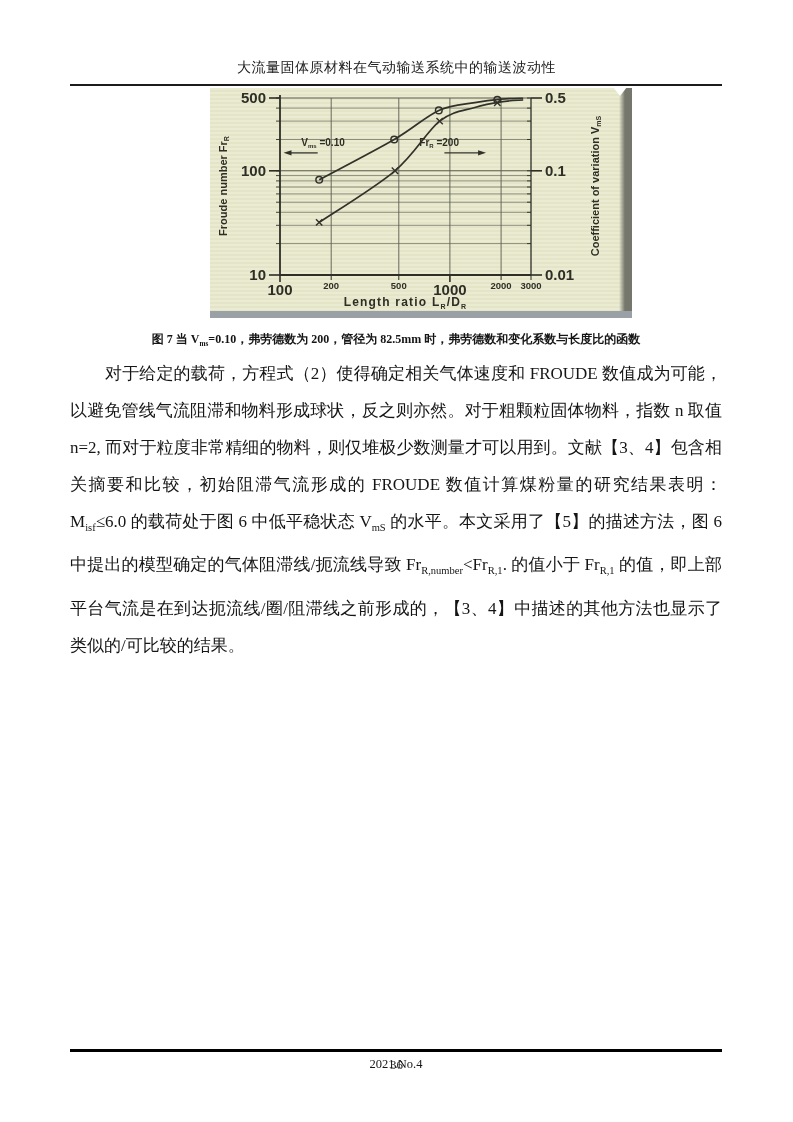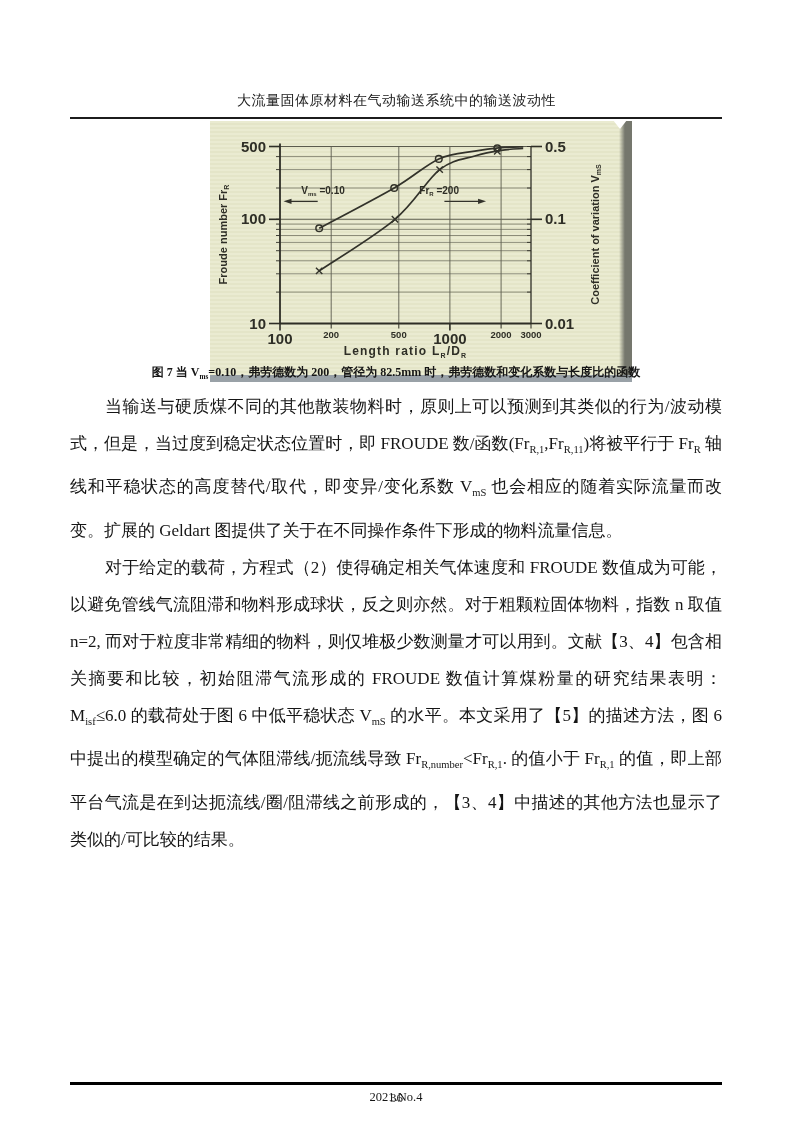--- a/index.html
+++ b/index.html
@@ -1,25 +1,25 @@
 <!DOCTYPE html>
 <html style="--fig-bg: #eaebd1; --fig-bg2: #e4e5c8; --scan-right: #75776d; --scan-bottom: #99a1a7;"><head>
 <meta charset="utf-8">
 <style>
   *{box-sizing:border-box;}
   html,body{margin:0;padding:0;}
   body{width:793px;height:1122px;background:#ffffff;position:relative;
        font-family:"Liberation Serif","DejaVu Serif",serif;color:#151515;}
-  .page{position:absolute;inset:0;overflow:hidden;margin-top:33px;}
+  .page{position:absolute;inset:0;overflow:hidden;}
 
   .header-title{position:absolute;top:59px;left:0;width:100%;text-align:center;
        font-size:14px;letter-spacing:.5px;color:#222;}
   .header-rule{position:absolute;top:84px;left:70px;width:652px;border-top:2px solid #1c1c1c;}
 
-  .figure{position:absolute;left:210px;top:88px;width:422px;height:261px;
+  .figure{position:absolute;left:210px;top:88px;width:422px;height:230px;
        background:repeating-linear-gradient(180deg,var(--fig-bg,#eaebd1) 0 2px,var(--fig-bg2,#e4e5c8) 2px 4px);text-align:center;}
   .figure svg{position:absolute;inset:0;width:100%;height:100%;}
   .scan-right{position:absolute;top:0;right:0;width:13px;height:100%;
        background:linear-gradient(90deg,rgba(0,0,0,0) 0,var(--scan-right,#75776d) 45%);}
   .scan-bottom{position:absolute;left:0;bottom:0;width:100%;height:7px;background:var(--scan-bottom,#99a1a7);}
   .scan-notch{position:absolute;top:-1px;right:5px;width:0;height:0;
        border-left:7px solid transparent;border-right:7px solid transparent;border-top:9px solid #ffffff;}
 
   .caption{position:absolute;top:331px;left:70px;width:652px;text-align:center;
        font-weight:700;font-size:12px;}
@@ -141,21 +141,20 @@
         <polygon points="276.055,64.87 268.055,62.17 268.055,67.57000000000001" fill="#32322a"></polygon>
       </svg>
     <div class="scan-right"></div>
     <div class="scan-bottom"></div>
     <div class="scan-notch"></div>
   </div>
 
   <div class="caption">图 7 当 V<sub>ms</sub>=0.10，弗劳德数为 200，管径为 82.5mm 时，弗劳德数和变化系数与长度比的函数</div>
 
   <div class="body-text">
-    <p>当输送与硬质煤不同的其他散装物料时，原则上可以预测到其类似的行为/波动模式，但是，当过度到稳定状态位置时，即 FROUDE 数/函数(Fr<sub>R,1</sub>,Fr<sub>R,11</sub>)将被平行于 Fr<sub>R</sub> 轴线和平稳状态的高度替代/取代，即变异/变化系数 V<sub>mS</sub> 也会相应的随着实际流量而改变。扩展的 Geldart 图提供了关于在不同操作条件下形成的物料流量信息。</p>
     <p>对于给定的载荷，方程式（2）使得确定相关气体速度和 FROUDE 数值成为可能，以避免管线气流阻滞和物料形成球状，反之则亦然。对于粗颗粒固体物料，指数 n 取值 n=2, 而对于粒度非常精细的物料，则仅堆极少数测量才可以用到。文献【3、4】包含相关摘要和比较，初始阻滞气流形成的 FROUDE 数值计算煤粉量的研究结果表明：M<sub>isf</sub>≤6.0 的载荷处于图 6 中低平稳状态 V<sub>mS</sub> 的水平。本文采用了【5】的描述方法，图 6 中提出的模型确定的气体阻滞线/扼流线导致 Fr<sub>R,number</sub>&lt;Fr<sub>R,1</sub>. 的值小于 Fr<sub>R,1</sub> 的值，即上部平台气流是在到达扼流线/圈/阻滞线之前形成的，【3、4】中描述的其他方法也显示了类似的/可比较的结果。</p>
   </div>
 
   <div class="footer-rule"></div>
   <div class="footer-page-num">36</div>
   <div class="footer-issue">2021.No.4</div>
 
 </div>
 
 </body></html>

